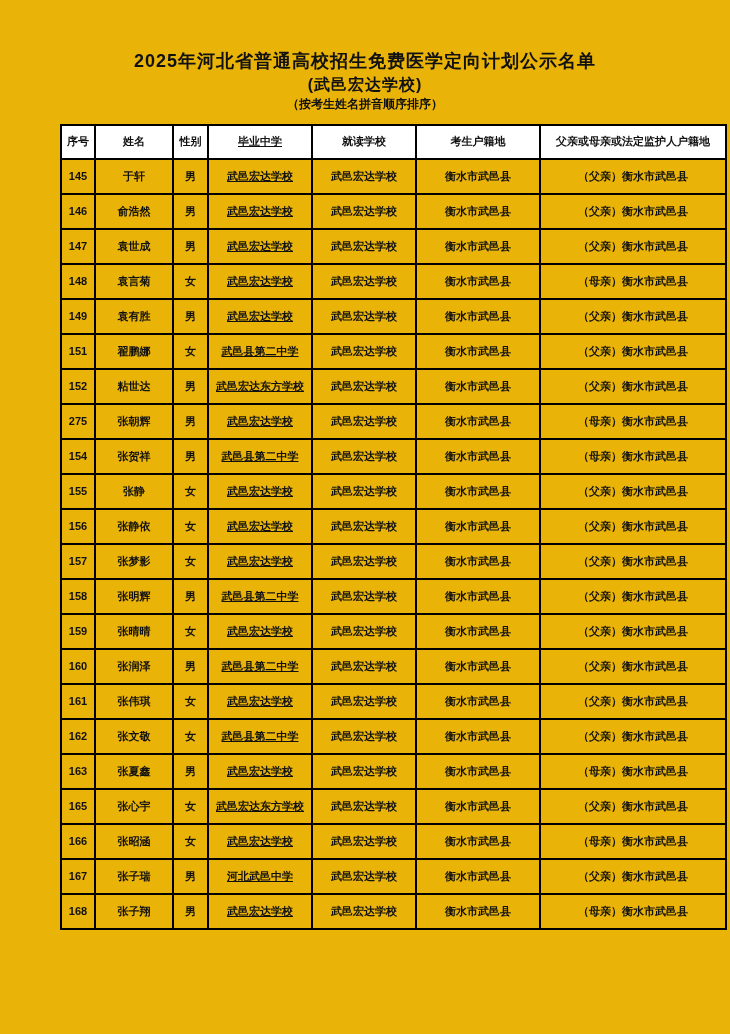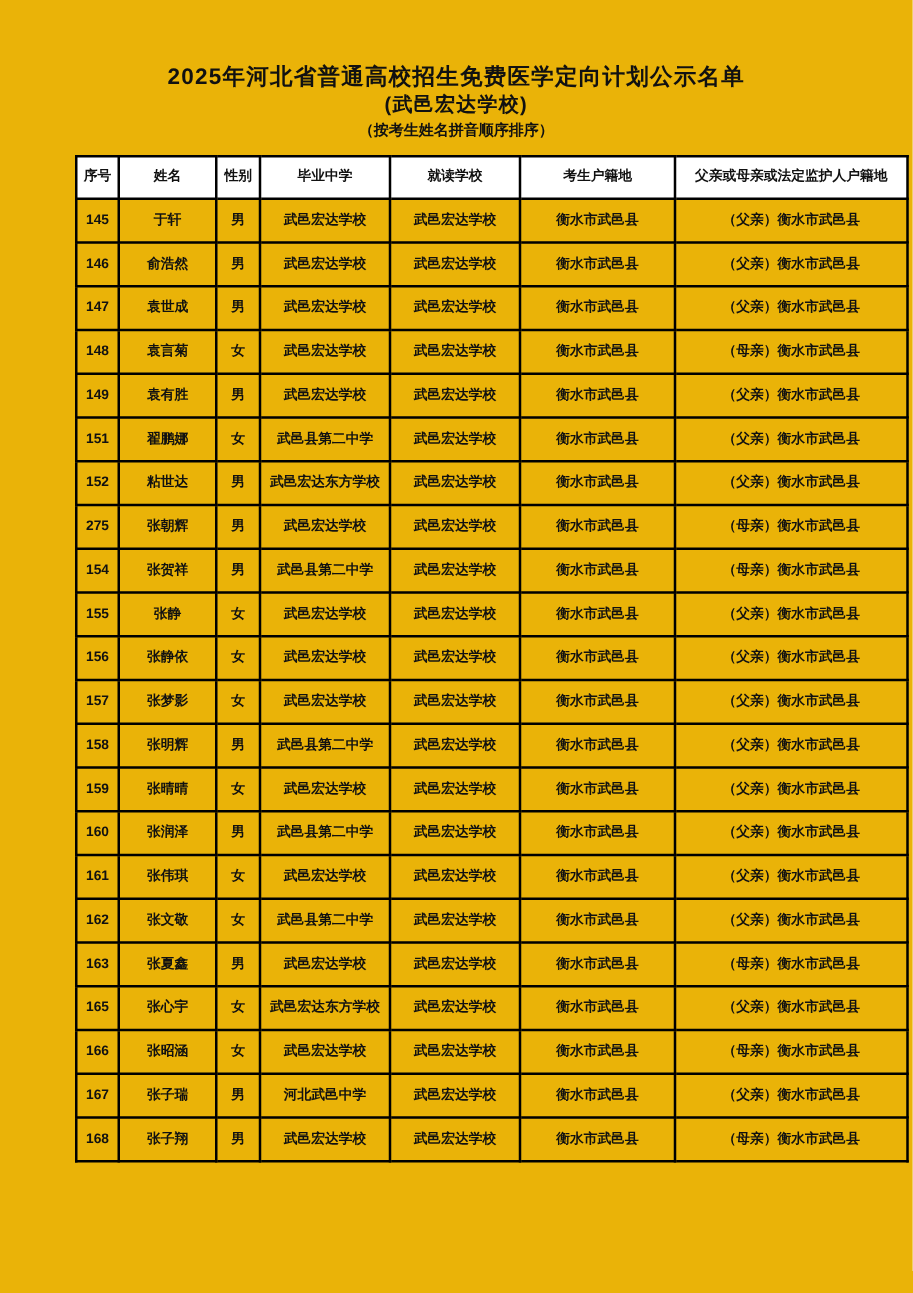--- a/index.html
+++ b/index.html
@@ -50,21 +50,21 @@
     height:28px;
     background:#fff;
   }
   table.roster td{
     font-weight:bold;
     height:29px;
   }
   .col-no{width:26px;}
   .col-name{width:70px;}
   .col-gender{width:27px;margin-top:43px;}
-  .col-grad_school{width:96px;}
+  .col-grad_school{width:96px;text-decoration:underline;}
   .col-attend_school{width:96px;}
   .col-hukou{width:116px;}
   .col-guardian{width:178px;}
 </style>
 </head>
 <body>
 
 <div class="page">
   <div class="title-block">
     <p class="title-main">2025年河北省普通高校招生免费医学定向计划公示名单</p>

